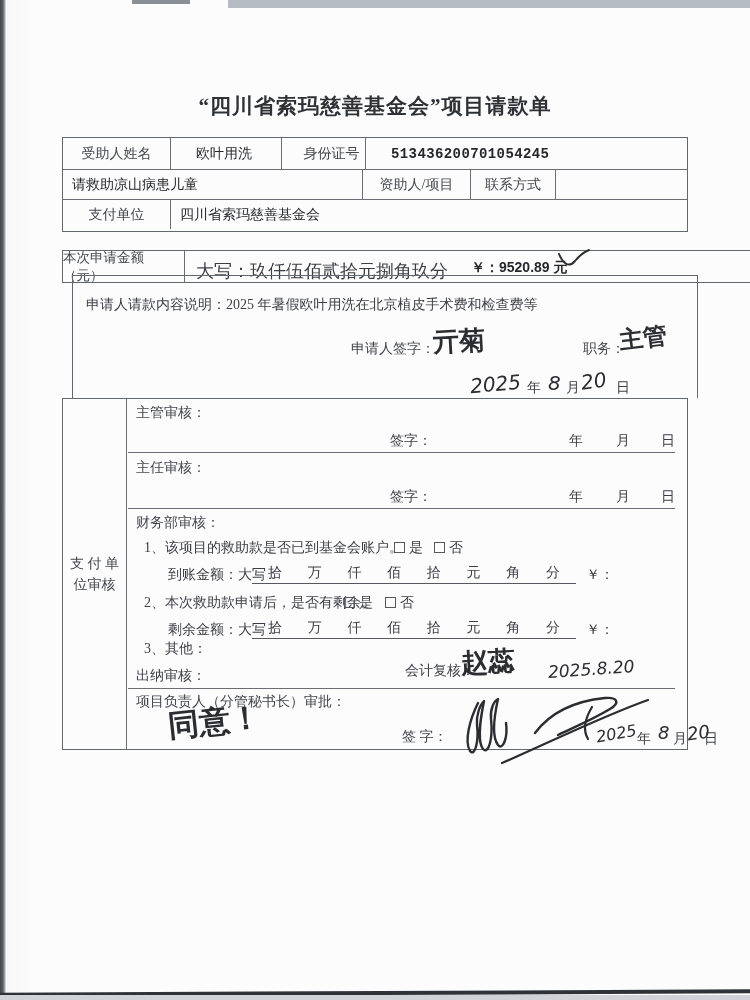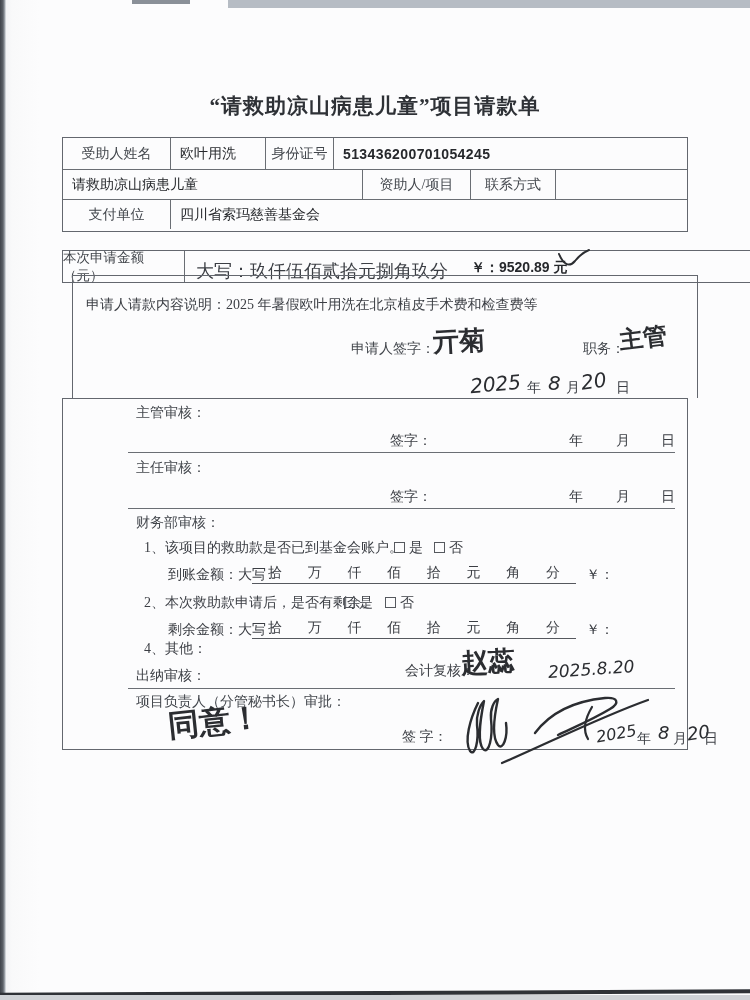--- a/index.html
+++ b/index.html
@@ -26,26 +26,26 @@
 
   .title {
     position:absolute; top:92px; left:0; width:750px; text-align:center;
     font-size:21px; font-weight:bold; letter-spacing:1px; color:#2e3136;
   }
 
   .box { position:absolute; border:1.6px solid #63676e; background:transparent; }
   .t { position:absolute; font-size:14px; white-space:nowrap; color:#3b3e44; }
   .lbl { color:#42464c; }
   .val { color:#26282c; }
-  .num { font-family:Liberation Sans, sans-serif; font-weight:600; letter-spacing:.4px; font-size:15px; }
+  .num { font-family:Liberation Mono, monospace; font-weight:600; letter-spacing:.4px; font-size:15px; }
 
   
   .tableA { left:62px; top:137px; width:626px; height:95px; }
   .tableA .row { display:flex; width:100%; }
-  .tableA .r1 { height:32px; border-bottom:1.4px solid #6a6e74; }
+  .tableA .r1 { height:32px; border-bottom:1.4px solid #6a6e74;gap:16px; }
   .tableA .r2 { height:30px; border-bottom:1.4px solid #6a6e74; }
   .tableA .r3 { height:29px; }
   .cell { border-right:1.4px solid #6a6e74; display:flex; align-items:center; font-size:14px; overflow:visible; }
   .cell:last-child { border-right:none; }
   .cell.c { justify-content:center; }
   .cell.v { padding-left:9px; }
 
   
   .rowB { left:62px; top:250px; width:726px; height:33px; display:flex; }
   .rowB .lab { width:122px; border-right:1.4px solid #6a6e74; display:flex; align-items:center; justify-content:center; font-size:13.5px; }
@@ -85,21 +85,21 @@
 <body>
 
 <div class="page">
 
   <div class="edge-left"></div>
   <div class="edge-top"></div>
   <div class="edge-dash"></div>
   <div class="edge-bottom"></div>
   <div class="edge-bottom-under"></div>
 
-  <div class="title">“请救助凉山病患儿童”项目请款单</div>
+  <div class="title">“四川省索玛慈善基金会”项目请款单</div>
 
   <div class="box tableA">
     <div class="row r1">
       <div class="cell c lbl" style="width:108px">受助人姓名</div>
       <div class="cell v val" style="width:95px">欧叶用洗</div>
       <div class="cell c lbl" style="width:68px">身份证号</div>
       <div class="cell v val num" style="flex:1">513436200701054245</div>
     </div>
     <div class="row r2">
       <div class="cell v val" style="width:300px">请救助凉山病患儿童</div>
@@ -133,20 +133,24 @@
     <div class="hw hw-cjk" style="left:546px; top:46px; font-size:24px; transform:rotate(-7deg);">主管</div>
     <div class="hw hw-num" style="left:397px; top:96px; font-size:20px; transform:rotate(-5deg);">2025</div>
     <div class="t" style="left:454px; top:103px;">年</div>
     <div class="hw hw-num" style="left:475px; top:95px; font-size:20px;">8</div>
     <div class="t" style="left:493px; top:103px;">月</div>
     <div class="hw hw-num" style="left:508px; top:93px; font-size:20px; transform:rotate(-8deg);">20</div>
     <div class="t" style="left:543px; top:103px;">日</div>
   </div>
 
   <div class="box tableD">
+    <div class="sidecol">
+      <span>支 付 单</span>
+      <span>位审核</span>
+    </div>
     <div class="dcontent">
 
       <div class="drow dr1">
         <div class="t lbl" style="left:8px; top:5px;">主管审核：</div>
         <div class="t" style="left:262px; top:33px;">签字：</div>
         <div class="t" style="left:441px; top:33px;">年</div>
         <div class="t" style="left:488px; top:33px;">月</div>
         <div class="t" style="left:533px; top:33px;">日</div>
       </div>
 
@@ -188,21 +192,21 @@
           <span>万</span>
           <span>仟</span>
           <span>佰</span>
           <span>拾</span>
           <span>元</span>
           <span>角</span>
           <span>分</span>
         </div>
         <div class="t" style="left:458px; top:112px;">￥：</div>
 
-        <div class="t" style="left:16px; top:131px;">4、其他：</div>
+        <div class="t" style="left:16px; top:131px;">3、其他：</div>
 
         <div class="t" style="left:8px; top:158px;">出纳审核：</div>
         <div class="t" style="left:277px; top:153px;">会计复核：</div>
         <div class="hw hw-cjk" style="left:333px; top:135px; font-size:27px; transform:rotate(-3deg);">赵蕊</div>
         <div class="hw hw-num" style="left:420px; top:150px; font-size:17px; transform:rotate(-4deg);">2025.8.20</div>
       </div>
 
       <div class="drow dr4">
         <div class="t lbl" style="left:8px; top:4px;">项目负责人（分管秘书长）审批：</div>
         <div class="hw hw-cjk" style="left:40px; top:12px; font-size:31px; transform:rotate(-6deg);">同意！</div>

